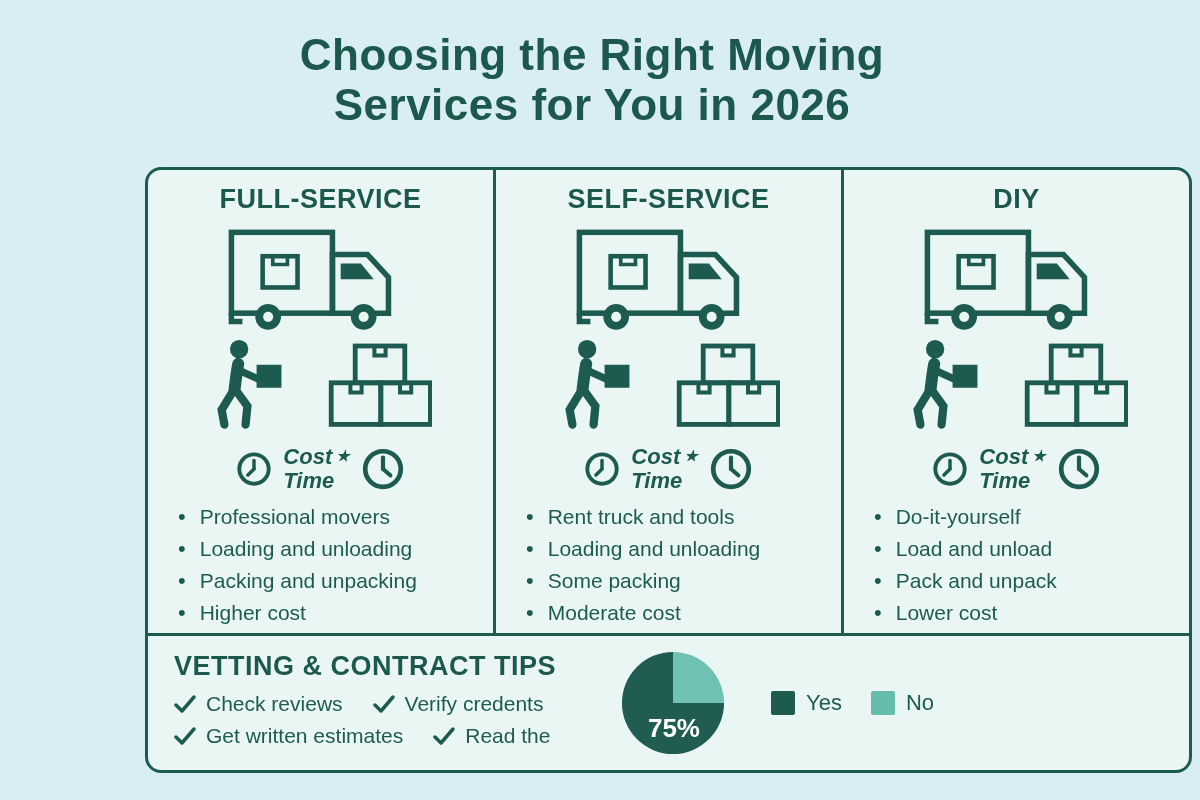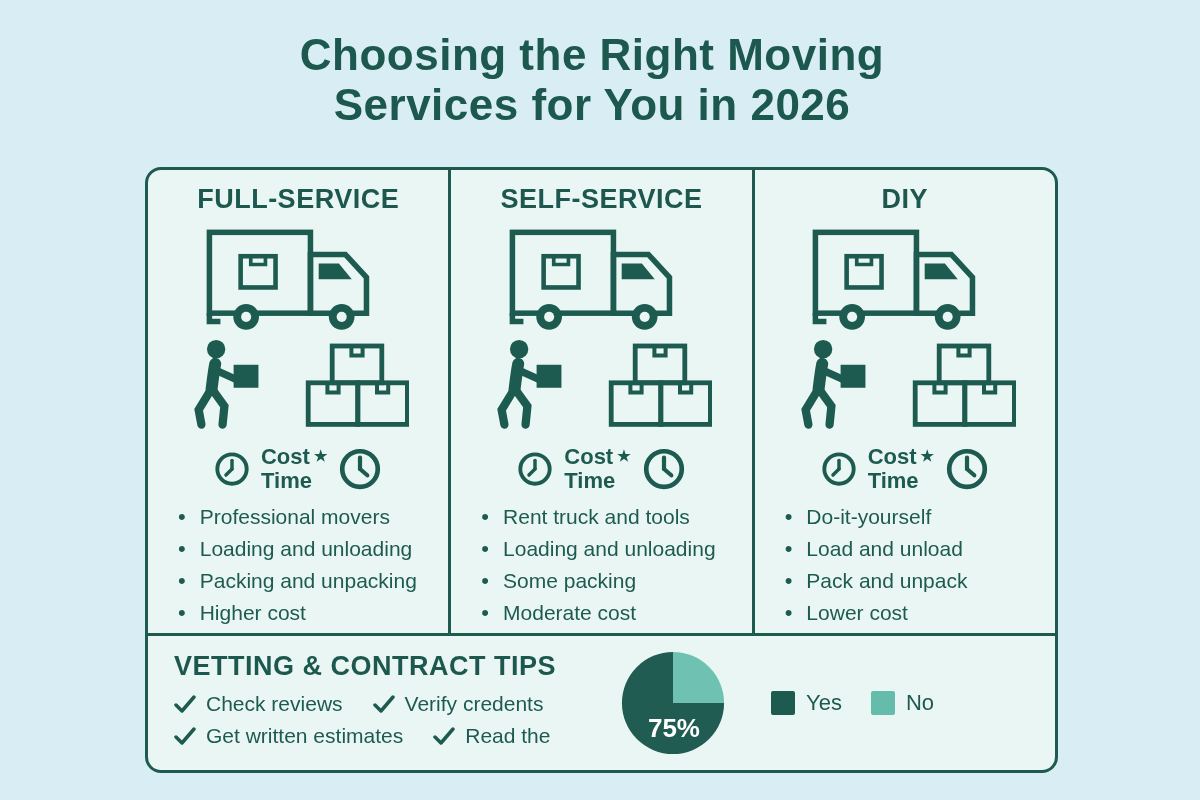--- a/index.html
+++ b/index.html
@@ -10,32 +10,32 @@
     color:#1d5b50;
     position:relative;
     overflow:hidden;
   }
   .title{
     position:absolute;top:30px;left:0;width:1184px;
     text-align:center;font-size:44px;font-weight:bold;
     color:#1c584e;line-height:1.14;letter-spacing:0.5px;
   }
   .card{
-    position:absolute;left:145px;top:167px;width:913px;height:606px;
+    position:absolute;left:145px;top:167px;width:1047px;height:606px;
     background:#eaf6f4;border:3px solid #1d5b50;border-radius:16px;
     box-sizing:border-box;display:flex;flex-direction:column;
   }
   .cols{display:flex;height:463px;border-bottom:3px solid #1d5b50;}
   .col{flex:1;display:flex;flex-direction:column;align-items:center;
        padding-top:14px;box-sizing:border-box;min-width:0;}
   .col + .col{border-left:3px solid #1d5b50;}
   .col-header{font-size:27px;font-weight:bold;letter-spacing:0.5px;color:#1c584e;}
   .truck{margin-top:10px;}
   .icons-row{display:flex;align-items:flex-end;gap:34px;margin-top:8px;height:92px;}
-  .cost-row{display:flex;align-items:center;gap:10px;margin-top:14px;}
+  .cost-row{display:flex;align-items:center;gap:10px;margin-top:14px;font-style:italic;}
   .cost-text{font-size:22px;font-weight:bold;line-height:1.1;text-align:left;}
   .star{font-size:15px;vertical-align:3px;margin-left:4px;}
   .bullets{align-self:stretch;list-style:none;margin:12px 0 0 0;padding:0 8px 0 30px;}
   .bullets li{display:flex;gap:14px;font-size:21px;margin-bottom:8px;align-items:baseline;}
   .dot{font-size:22px;line-height:1;}
   .footer{flex:1;display:flex;align-items:center;padding:12px 26px;box-sizing:border-box;gap:18px;}
   .tips{width:428px;}
   .tips-title{font-size:27px;font-weight:bold;letter-spacing:0.5px;color:#1c584e;margin-bottom:10px;}
   .tip-row{display:flex;gap:30px;font-size:21px;margin-bottom:8px;}
   .tip{display:flex;align-items:center;gap:10px;white-space:nowrap;}

